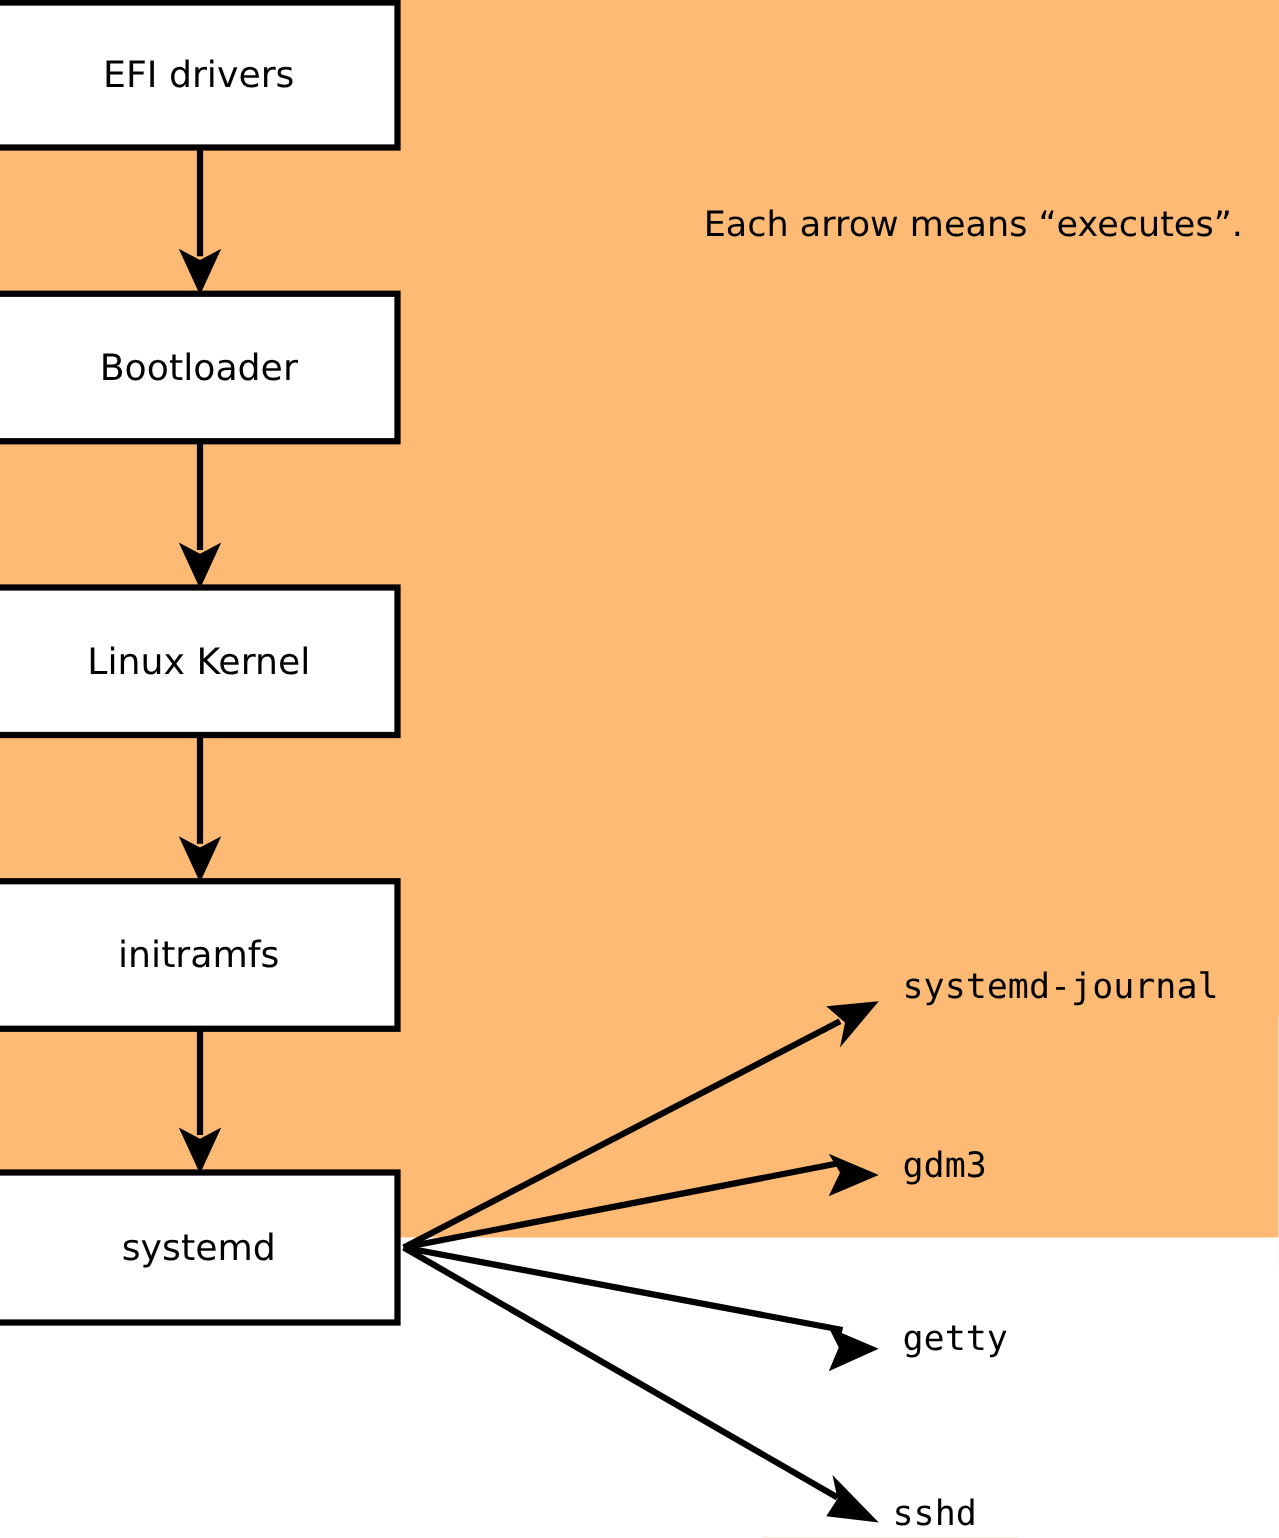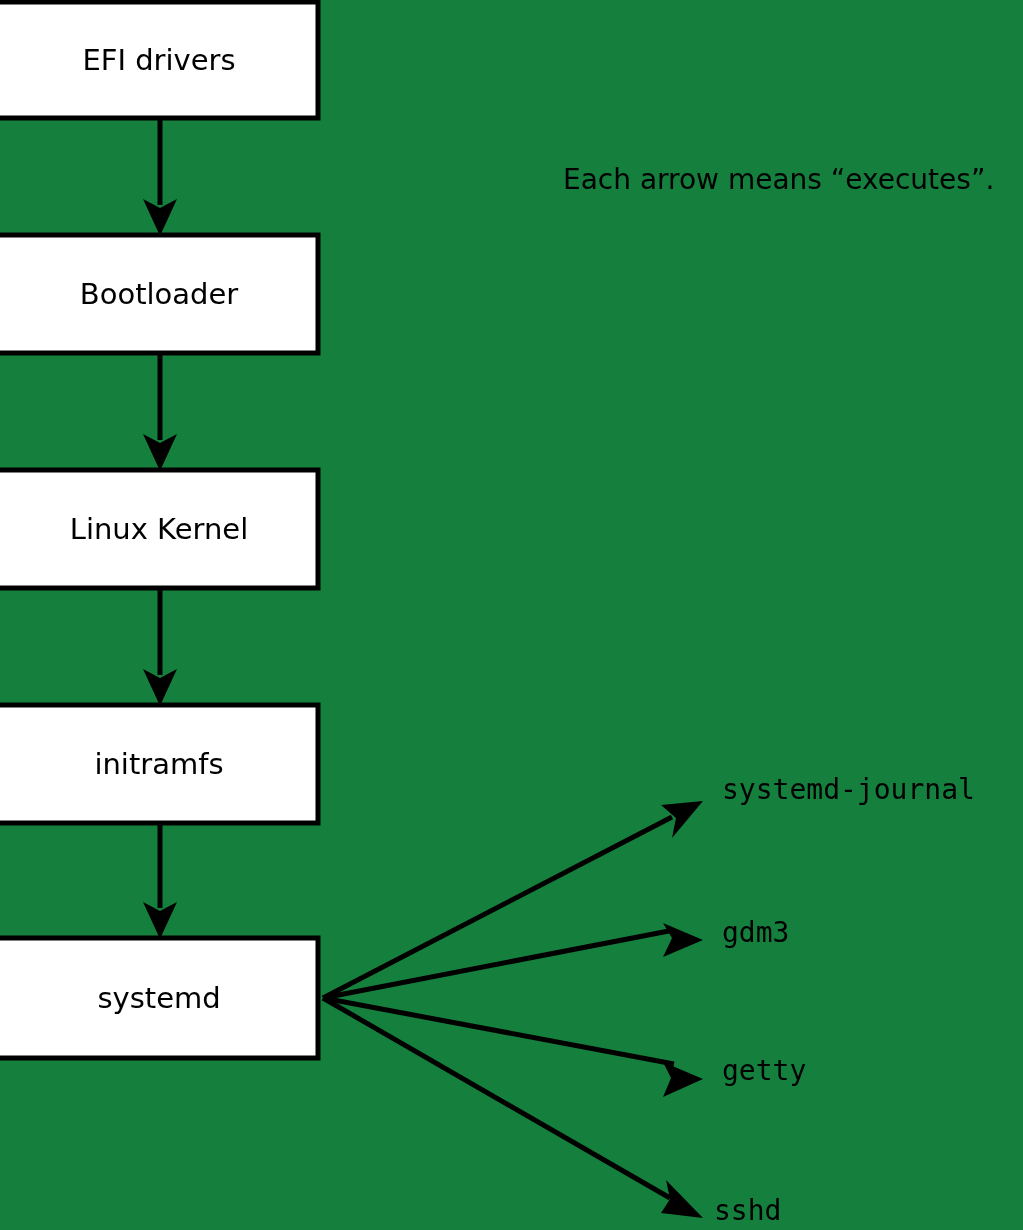--- a/index.html
+++ b/index.html
@@ -9,22 +9,22 @@
   }
   body {
     width: 1023px;
     height: 1230px;
     overflow: hidden;
     font-family: "DejaVu Sans", sans-serif;
   }
   #diagram-root {
     position: relative;
     width: 1023px;
-    height: 1230px;
-    background: #15803d;
+    height: 990px;
+    background: #fdba74;
   }
   svg.diagram-canvas {
     position: absolute;
     top: 0;
     left: 0;
     width: 1023px;
     height: 1230px;
     display: block;
   }
   .stage-box-rect {

